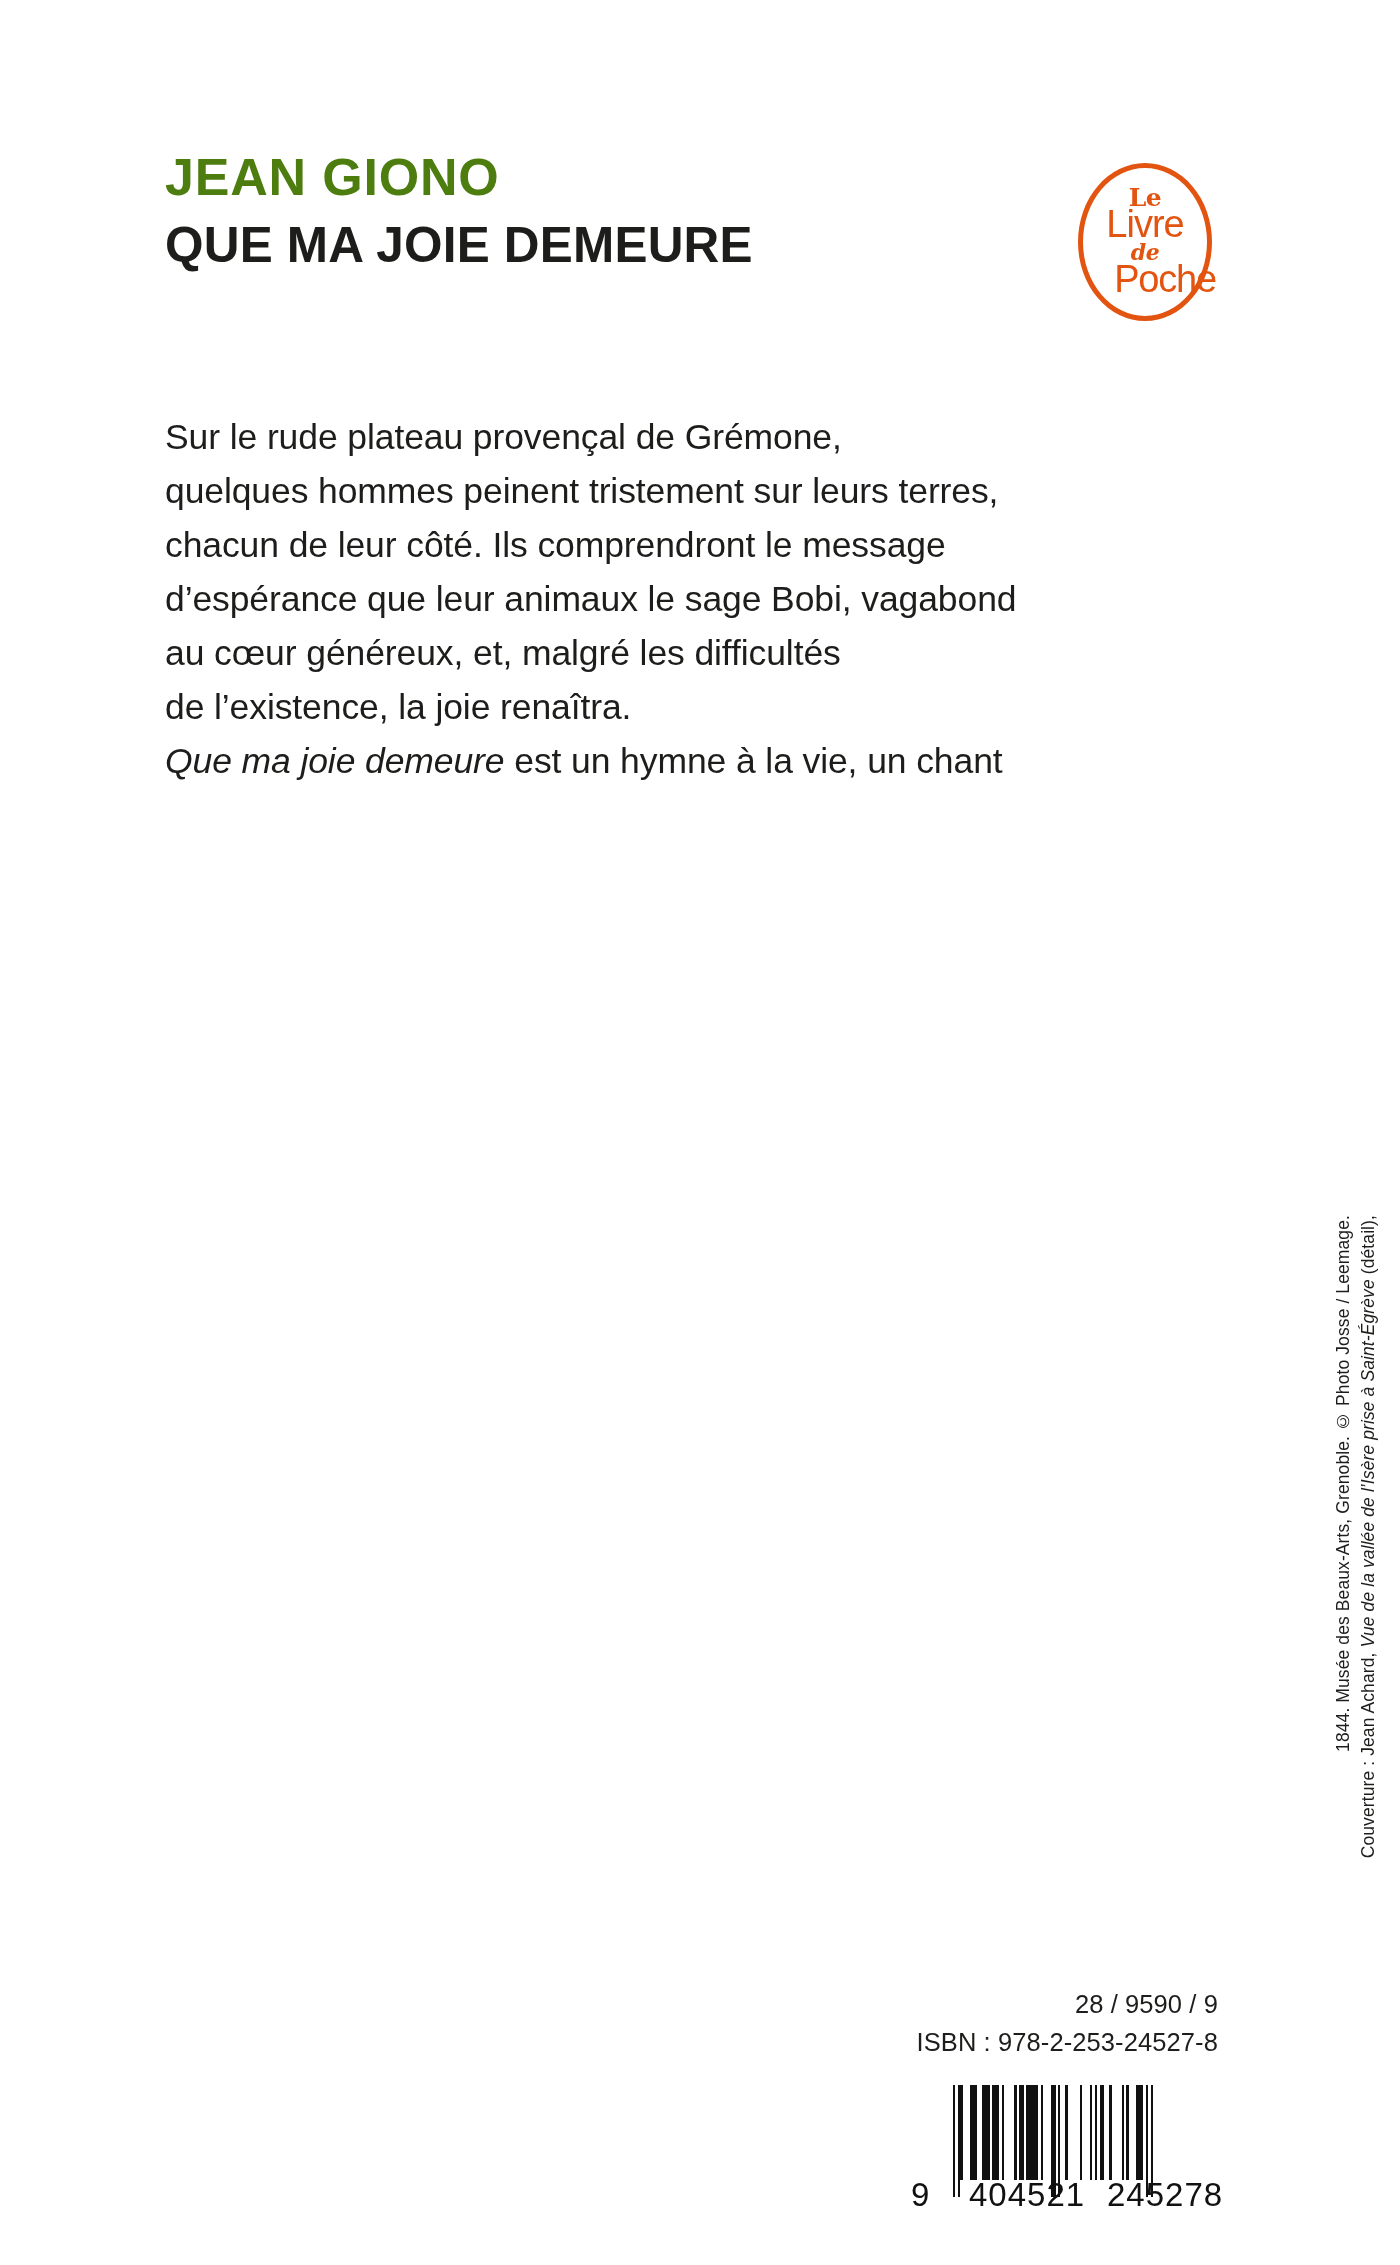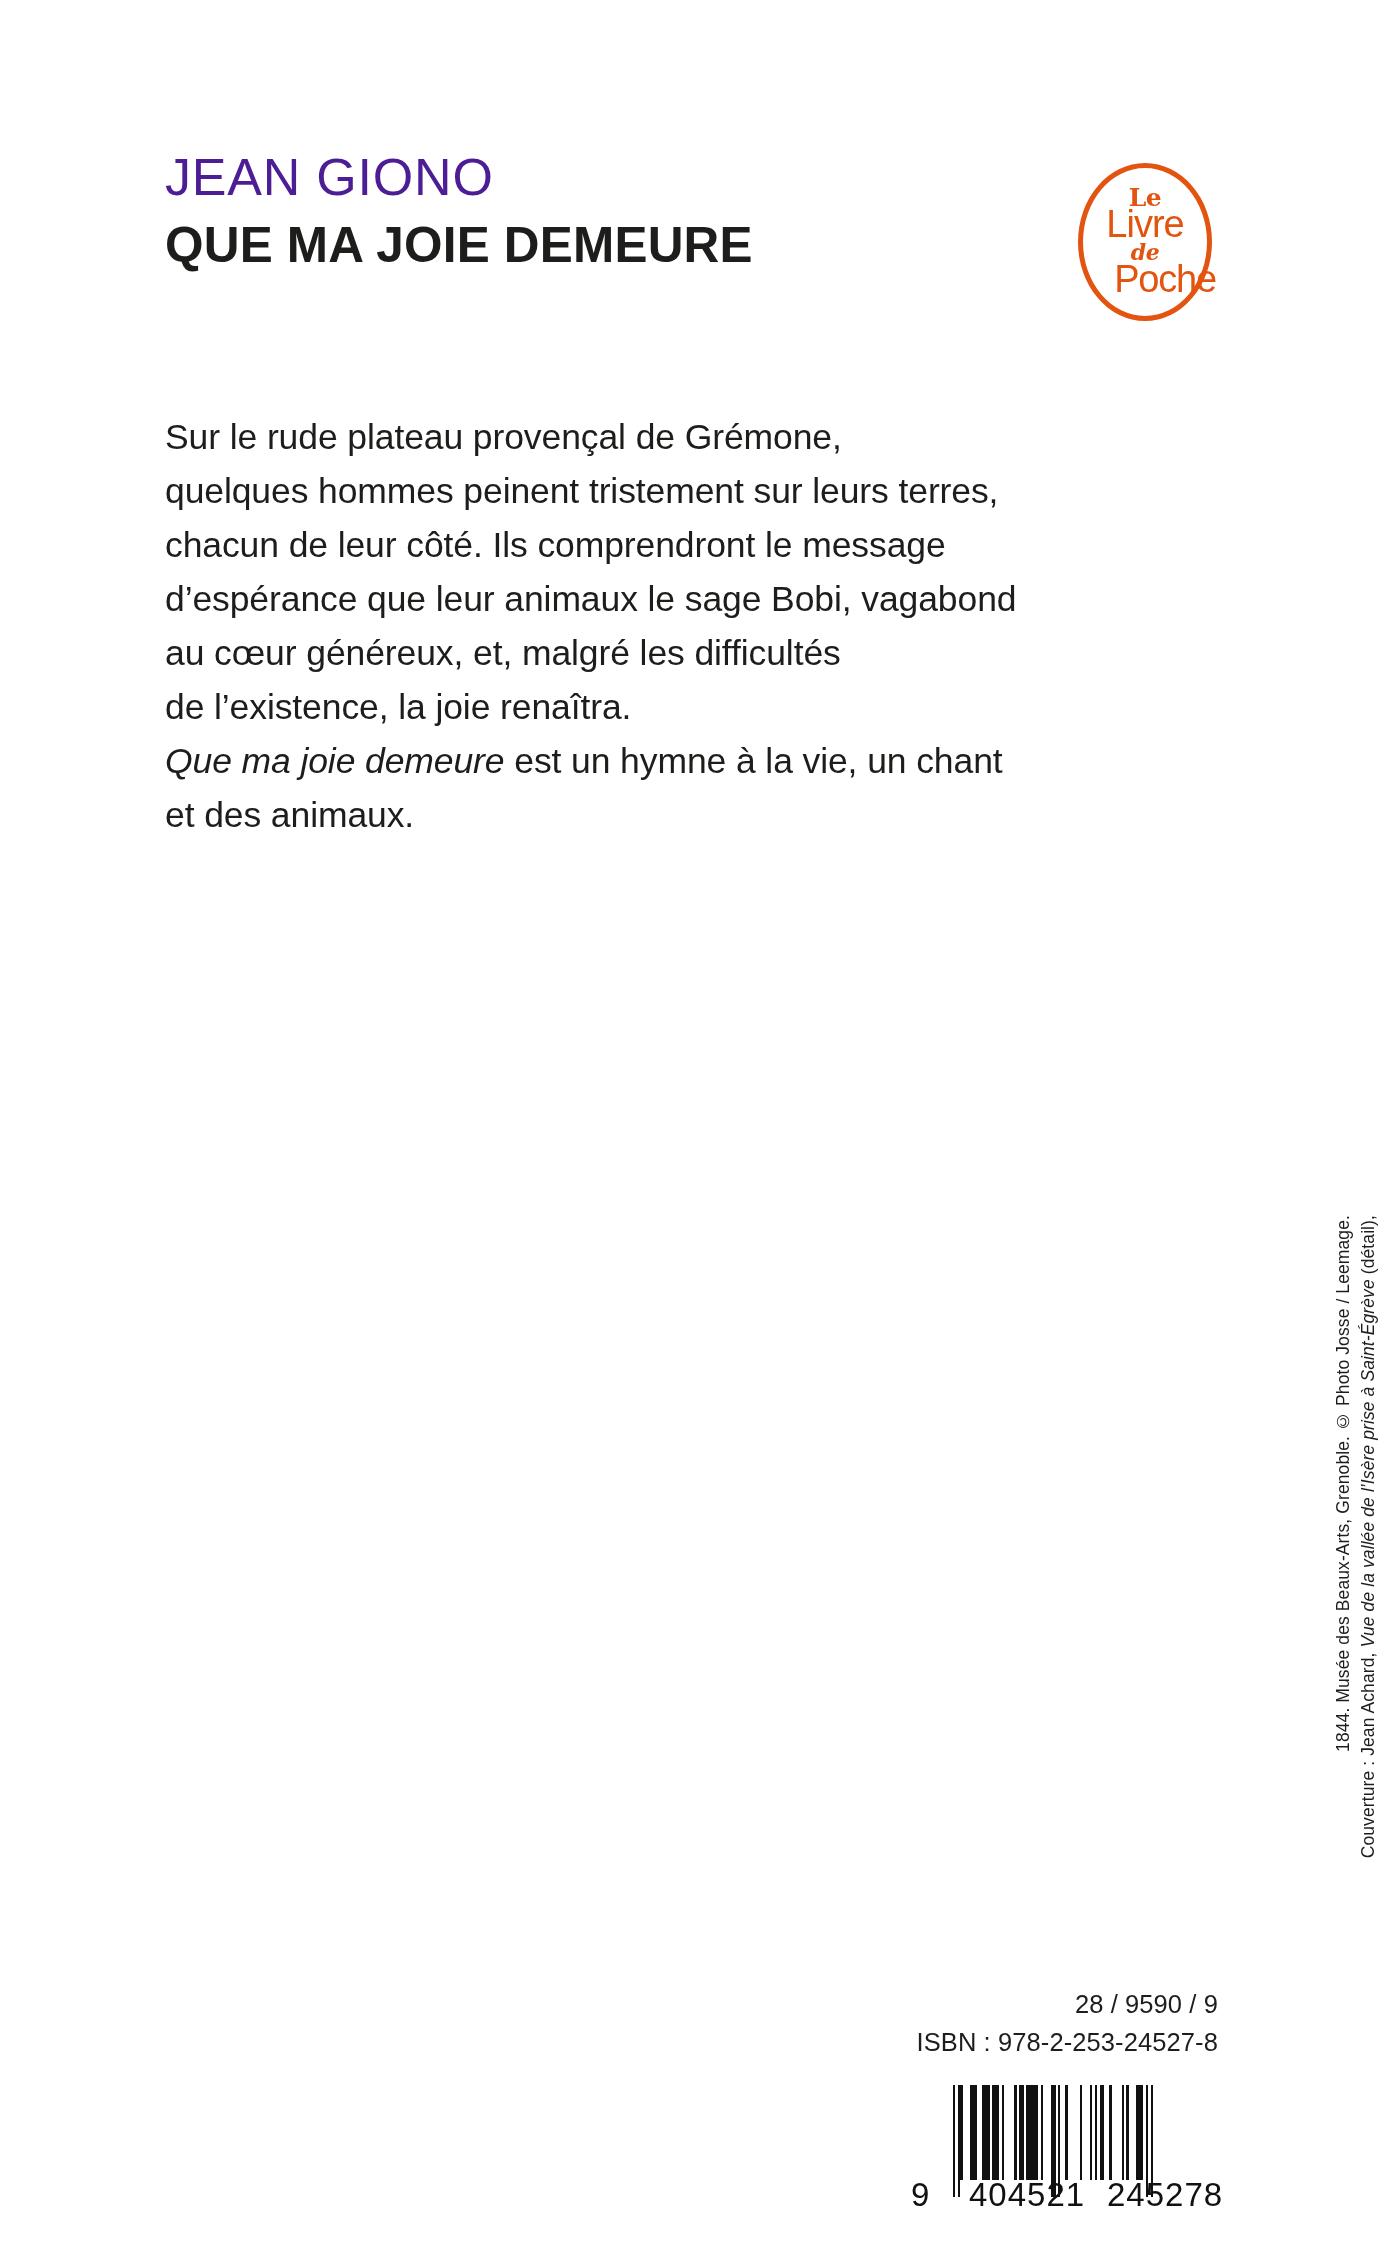--- a/index.html
+++ b/index.html
@@ -18,24 +18,24 @@
 
   
   #cover-header {
     position: absolute;
     left: 165px;
     top: 150px;
     width: 860px;
   }
   #author-name {
     font-size: 52px;
-    font-weight: normal;
+    font-weight: bold;
     letter-spacing: 0.8px;
     line-height: 1.05;
-    color: #4c1d95;
+    color: #4d7c0f;
     margin: 0 0 14px 0;
     white-space: nowrap;
   }
   #book-title {
     font-size: 50px;
     font-weight: bold;
     letter-spacing: 0.2px;
     line-height: 1.05;
     color: #1d1d1b;
     margin: 0;
@@ -212,21 +212,20 @@
 </div>
 
 <div id="blurb">
   <span class="blurb-line">Sur le rude plateau provençal de Grémone,</span>
   <span class="blurb-line">quelques hommes peinent tristement sur leurs terres,</span>
   <span class="blurb-line">chacun de leur côté. Ils comprendront le message</span>
   <span class="blurb-line">d’espérance que leur animaux le sage Bobi, vagabond</span>
   <span class="blurb-line">au cœur généreux, et, malgré les difficultés</span>
   <span class="blurb-line">de l’existence, la joie renaîtra.</span>
   <span class="blurb-line"><em class="work-title">Que ma joie demeure</em><span> est un hymne à la vie, un chant</span></span>
-  <span class="blurb-line">et des animaux.</span>
 </div>
 
 <div id="credits">
   <div class="credit-line"><span>Couverture : Jean Achard, </span><em>Vue de la vallée de l’Isère prise à Saint-Égrève</em><span> (détail),</span></div>
   <div class="credit-line">1844. Musée des Beaux-Arts, Grenoble. © Photo Josse / Leemage.</div>
 </div>
 
 <div id="code-block">
   <div>28 / 9590 / 9</div>
   <div>ISBN : 978-2-253-24527-8</div>

